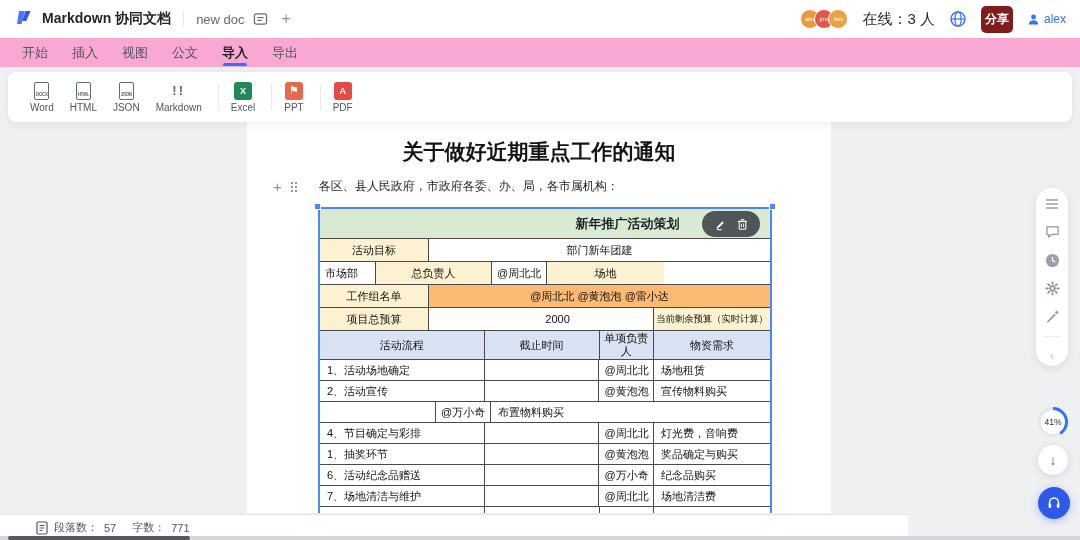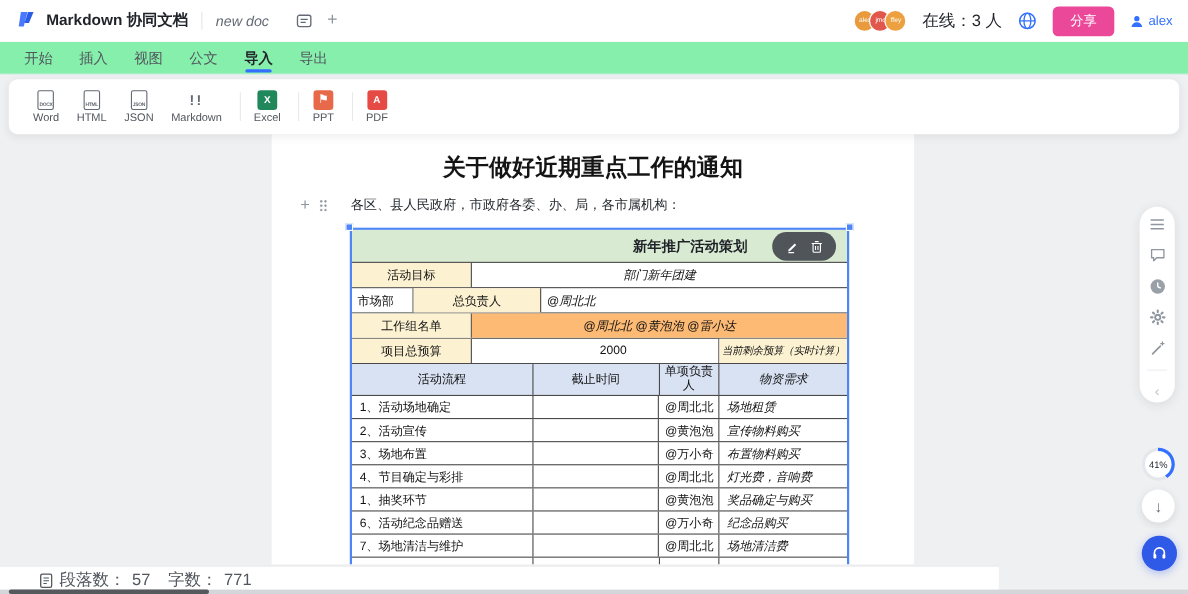--- a/index.html
+++ b/index.html
@@ -4,32 +4,32 @@
 <style>
   * { box-sizing: border-box; margin: 0; padding: 0; }
   html,body { width:1080px; height:540px; overflow:hidden; }
   body { font-family:"Liberation Sans","DejaVu Sans",sans-serif; background:#eff0f2; position:relative; color:#1f2329; }
 
   
   .app-header { position:absolute; top:0; left:0; width:1080px; height:38px; background:#fff; display:flex; align-items:center; padding:0 14px; z-index:30; }
   .logo { width:20px; height:20px; margin-right:8px; }
   .app-title { font-size:14px; font-weight:bold; color:#1f2329; }
   .hdiv { width:1px; height:16px; background:#e4e6e8; margin:0 12px; }
-  .doc-tab { font-size:13px; color:#646a73; display:flex; align-items:center; gap:24px;font-style:italic; }
+  .doc-tab { font-size:13px; color:#646a73; display:flex; align-items:center; gap:8px; }
   .plus-btn { font-size:16px; color:#8f959e; margin-left:14px; cursor:pointer; line-height:1; }
   .hdr-right { margin-left:auto; display:flex; align-items:center; gap:14px; }
   .avatars { display:flex; }
   .avatar { width:20px; height:20px; border-radius:50%; border:1.5px solid #fff; color:#fff; font-size:6px; display:flex; align-items:center; justify-content:center; overflow:hidden; }
   .avatar + .avatar { margin-left:-6px; }
   .online { font-size:15px; color:#1f2329; }
-  .share-btn { background:#ec4899; color:#fff; font-size:12px; border:none; border-radius:5px; padding:5px 16px; cursor:pointer; }
+  .share-btn { background:#7f1d1d; color:#fff; font-size:12px; border:none; border-radius:5px; padding:5px 4px; cursor:pointer;font-weight:bold; }
   .user-chip { display:flex; align-items:center; gap:4px; font-size:12px; color:#3370ff; }
 
   
-  .menu-row { position:absolute; top:38px; left:0; width:1080px; height:30px; background:#86efac; border-bottom:1px solid #ebedf0; display:flex; align-items:center; padding:0 10px; z-index:29; }
+  .menu-row { position:absolute; top:38px; left:0; width:1080px; height:30px; background:#f9a8d4; border-bottom:1px solid #ebedf0; display:flex; align-items:center; padding:0 10px; z-index:29; }
   .mtab { font-size:13px; color:#51565d; padding:0 12px; height:30px; display:flex; align-items:center; position:relative; cursor:pointer; }
   .mtab.active { color:#1f2329; font-weight:bold; }
   .mtab.active::after { content:""; position:absolute; left:50%; transform:translateX(-50%); bottom:2px; width:24px; height:3px; border-radius:2px; background:#3370ff; }
 
   
   .toolbar-card { position:absolute; top:72px; left:8px; width:1064px; height:50px; background:#fff; border-radius:8px; box-shadow:0 2px 8px rgba(31,35,41,.08); display:flex; align-items:center; padding:0 22px; z-index:20; }
   .tb-item { display:flex; flex-direction:column; align-items:center; gap:2px; margin-right:16px; cursor:pointer; }
   .tb-label { font-size:10px; color:#51565d; }
   .doc-icon { width:15px; height:18px; border:1.3px solid #636a73; border-radius:2px; position:relative; display:flex; align-items:flex-end; justify-content:center; }
   .doc-icon em { font-style:normal; font-size:4.5px; color:#636a73; letter-spacing:-.3px; margin-bottom:2px; font-weight:bold; }
@@ -47,21 +47,21 @@
   .para-plus { color:#8f959e; font-size:15px; line-height:1; cursor:pointer; }
   .drag-dots { width:7px; height:11px; background-image:radial-gradient(circle,#8f959e 1px,transparent 1.2px); background-size:4px 4px; cursor:grab; }
   .para-text { font-size:12px; color:#1f2329; margin-left:14px; }
 
   
   .sel-table { position:absolute; left:71px; top:85px; width:454px; border:2px solid #4e86f7; background:#fff; }
   .handle { position:absolute; width:7px; height:7px; background:#4e86f7; border:1px solid #fff; z-index:6; }
   .handle.tl { left:-6px; top:-6px; } .handle.tr { right:-6px; top:-6px; }
   .t-row { display:flex; border-bottom:1px solid #4a4a4a; }
   .td { border-right:1px solid #4a4a4a; display:flex; align-items:center; justify-content:center; font-size:11px; color:#111; height:22px; overflow:hidden; }
-  .td:last-child { border-right:none;font-style:italic; }
+  .td:last-child { border-right:none; }
   .row-title { height:30px; background:#d9ead3; border-bottom:1px solid #4a4a4a; display:flex; align-items:center; justify-content:center; padding-left:165px; font-size:13px; font-weight:bold; position:relative; }
   .lbl { background:#fcf2d2; }
   .w110{width:110px;} .w56{width:56px;} .w116{width:116px;} .w55{width:55px;} .w117{width:117px;} .w166{width:166px;} .w227{width:227px;padding-left:33px;} .w344{width:344px;}
   .group-val { background:#fdba74; }
   .remain { font-size:9.5px; white-space:nowrap; letter-spacing:-.2px; }
   .flow-h { background:#d9e2f3;justify-content:space-between; }
   .flow-h .td { height:28px; text-align:center; line-height:1.15; }
   .flow .td { height:20px; }
   .cell-left { justify-content:flex-start; padding-left:7px; }
   .dept-val { justify-content:flex-start; padding-left:5px; }
@@ -74,21 +74,21 @@
   .sp-icon { width:16px; height:16px; display:flex; align-items:center; justify-content:center; cursor:pointer; }
   .sp-div { width:18px; height:1px; background:#eceef0; }
   .sp-chev { color:#c0c4cc; font-size:13px; cursor:pointer; line-height:1; }
 
   .zoom-circle { position:absolute; left:1038px; top:407px; width:30px; height:30px; border-radius:50%; background:conic-gradient(#3370ff 0 41%, #e4e7eb 41% 100%); display:flex; align-items:center; justify-content:center; z-index:25; cursor:pointer; }
   .zoom-inner { width:24px; height:24px; border-radius:50%; background:#fff; display:flex; align-items:center; justify-content:center; font-size:8.5px; color:#1f2329; }
   .down-circle { position:absolute; left:1038px; top:445px; width:30px; height:30px; border-radius:50%; background:#fff; box-shadow:0 2px 8px rgba(31,35,41,.12); display:flex; align-items:center; justify-content:center; color:#646a73; font-size:14px; z-index:25; cursor:pointer; }
   .help-circle { position:absolute; left:1038px; top:487px; width:32px; height:32px; border-radius:50%; background:#2f5ae8; display:flex; align-items:center; justify-content:center; z-index:25; cursor:pointer; box-shadow:0 2px 8px rgba(47,90,232,.35); }
 
   
-  .status-bar { position:absolute; left:0; top:514px; width:908px; height:26px; background:#fff; border-top:1px solid #e3e4e6; display:flex; align-items:center; padding:0 0 0 36px; gap:6px; z-index:30; font-size:15px; color:#51565d; }
+  .status-bar { position:absolute; left:0; top:514px; width:908px; height:26px; background:#fff; border-top:1px solid #e3e4e6; display:flex; align-items:center; padding:0 0 0 36px; gap:6px; z-index:30; font-size:11px; color:#51565d; }
   .sb-num { margin-right:10px; }
   .hscroll-track { position:absolute; left:0; bottom:0; width:1080px; height:4px; background:#d4d6d9; z-index:31; }
   .hscroll-thumb { position:absolute; left:8px; bottom:0; width:182px; height:4px; background:#55585c; border-radius:2px; z-index:32; cursor:grab; }
 </style>
 </head>
 <body>
 
 <div class="app-header">
   <svg class="logo" viewBox="0 0 20 20">
     <path d="M5 2 h6 l-3.4 13 H3 z" fill="#4a78ff"></path>
@@ -209,20 +209,21 @@
 
     <div class="t-row">
       <div class="td lbl w110">活动目标</div>
       <div class="td w344">部门新年团建</div>
     </div>
 
     <div class="t-row">
       <div class="td w56 dept-val">市场部</div>
       <div class="td lbl w116">总负责人</div>
       <div class="td w55 dept-val">@周北北</div>
+      <div class="td lbl w117">场地</div>
     </div>
 
     <div class="t-row">
       <div class="td lbl w110">工作组名单</div>
       <div class="td w344 group-val">@周北北 @黄泡泡 @雷小达</div>
     </div>
 
     <div class="t-row">
       <div class="td lbl w110">项目总预算</div>
       <div class="td w227">2000</div>
@@ -242,21 +243,20 @@
       <div class="td w55 dept-val">@周北北</div>
       <div class="td w117 cell-left">场地租赁</div>
     </div>
     <div class="t-row flow">
       <div class="td w166 cell-left">2、活动宣传</div>
       <div class="td w116"></div>
       <div class="td w55 dept-val">@黄泡泡</div>
       <div class="td w117 cell-left">宣传物料购买</div>
     </div>
     <div class="t-row flow">
-      <div class="td w166 cell-left">3、场地布置</div>
       <div class="td w116"></div>
       <div class="td w55 dept-val">@万小奇</div>
       <div class="td w117 cell-left">布置物料购买</div>
     </div>
     <div class="t-row flow">
       <div class="td w166 cell-left">4、节目确定与彩排</div>
       <div class="td w116"></div>
       <div class="td w55 dept-val">@周北北</div>
       <div class="td w117 cell-left">灯光费，音响费</div>
     </div>

